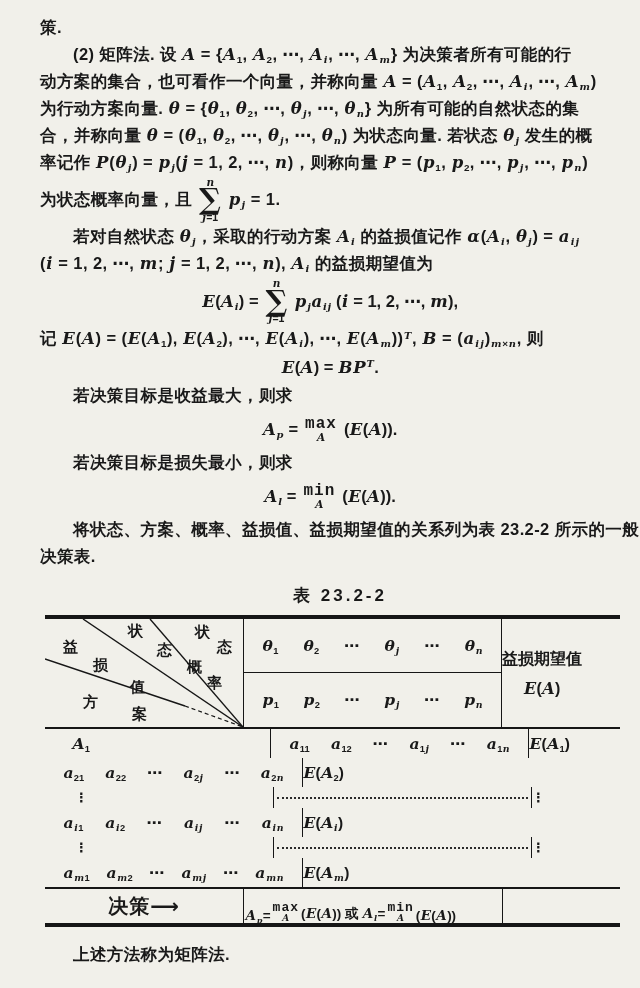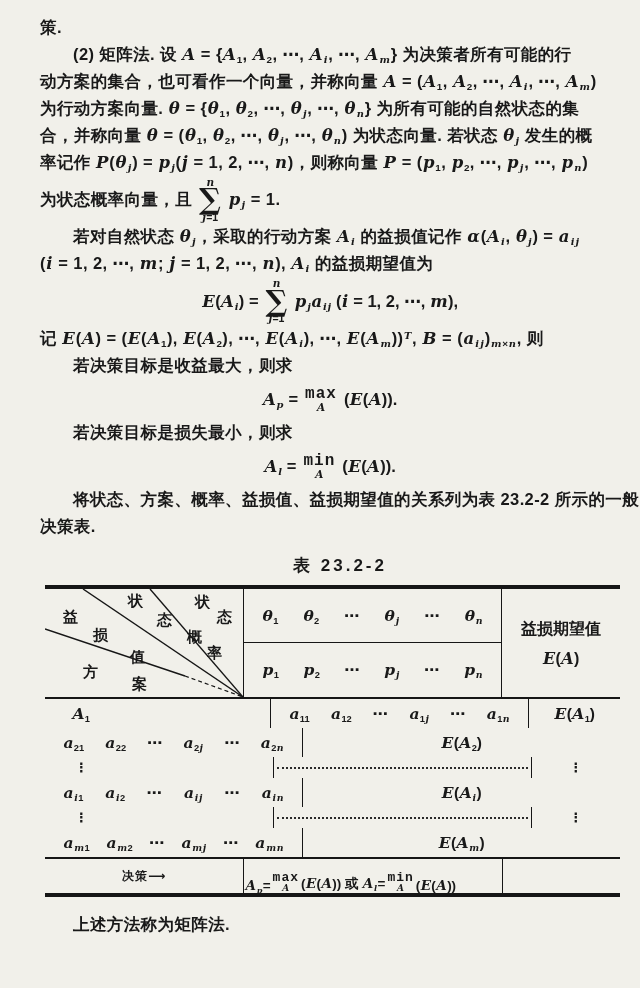--- a/index.html
+++ b/index.html
@@ -35,39 +35,39 @@
   .lim{font-size:10.5px;font-weight:700;letter-spacing:0}
   .lim i{padding:0}
   .opstack .op{font-size:16px;font-family:Liberation Mono, monospace;letter-spacing:1px}
   
   .cap{text-align:center;font-size:17px;font-weight:700;letter-spacing:3px;margin:14px 0 8px 20px}
   .tblwrap{margin-left:5px;width:575px}
   .tbl{border-top:4px solid #161616;border-bottom:4px solid #161616;font-size:15.5px;font-weight:700}
   .trow{display:flex;align-items:stretch}
   .c1{width:198px;border-right:1px solid #161616;position:relative;display:flex;align-items:center}
   .c2{width:257px;border-right:1px solid #161616}
-  .c3{flex:1;display:flex;align-items:center;justify-content:center}
+  .c3{flex:1;display:flex;align-items:center;justify-content:flex-start}
   .hsep{border-top:2px solid #161616}
   .hd{height:108px}
   .hd .c1{display:block}
   .cornersvg{position:absolute;left:0;top:0}
   .cch{position:absolute;font-size:15px;font-weight:700}
   .halfrow{height:53px;display:flex;align-items:center}
   .halfrow.first{border-bottom:1px solid #161616}
   .vals{display:flex;justify-content:space-between;align-items:center;width:100%;padding:0 18px;box-sizing:border-box}
   .evh{height:100%;display:flex;flex-direction:column;justify-content:center;align-items:center;gap:9px;font-size:16px}
   .br{height:29px}
   .br .c1{padding-left:27px}
   .dotsrow{height:21px}
   .dotsrow .c1{padding-left:30px}
   .dotline{flex:1;margin:auto 3px;border-top:2px dotted #2a2a2a;height:0}
   .dotsrow .c2{display:flex}
   .vd{font-size:13px;line-height:1}
   .dec{height:34px;border-top:2px solid #161616}
-  .dec .c1{justify-content:center;padding-left:0;font-size:12px;letter-spacing:1px}
+  .dec .c1{justify-content:center;padding-left:0;font-size:20px;letter-spacing:1px}
   .dec .c2{display:flex;align-items:flex-end;white-space:nowrap;font-size:13.5px;padding-left:1px;overflow:visible}
   .dec .stack{margin:0 2px}
   .dec .op{font-size:13px}
   .dec .lim{font-size:9px}
   
   .footer{margin-top:17px;font-size:16.5px;font-weight:700;letter-spacing:.4px;padding-left:33px}
 </style>
 </head>
 <body>
 
@@ -99,20 +99,23 @@
     <span class="stack">
       <span class="lim"><i>n</i></span>
       <span class="sigma">∑</span>
       <span class="lim"><i>j</i>=1</span>
     </span>
     <span><i>p</i><sub><i>j</i></sub><i>a</i><sub><i>i</i><i>j</i></sub>  (<i>i</i> = 1, 2, ⋯, <i>m</i>),</span>
   </div>
 
   <div class="ln">记  <i>E</i>(<i>A</i>) = (<i>E</i>(<i>A</i><sub>1</sub>), <i>E</i>(<i>A</i><sub>2</sub>), ⋯, <i>E</i>(<i>A</i><sub><i>i</i></sub>), ⋯, <i>E</i>(<i>A</i><sub><i>m</i></sub>))<sup><i>T</i></sup>, <i>B</i> = (<i>a</i><sub><i>i</i><i>j</i></sub>)<sub><i>m</i>×<i>n</i></sub>, 则</div>
 
+  <div class="formula">
+    <span><i>E</i>(<i>A</i>) = <i>B</i><i>P</i><sup><i>T</i></sup>.</span>
+  </div>
 
   <div class="ln ind">若决策目标是收益最大，则求</div>
 
   <div class="formula opline">
     <span><i>A</i><sub><i>p</i></sub> =</span>
     <span class="stack opstack">
       <span class="op">max</span>
       <span class="lim"><i>A</i></span>
     </span>
     <span>(<i>E</i>(<i>A</i>)).</span>

